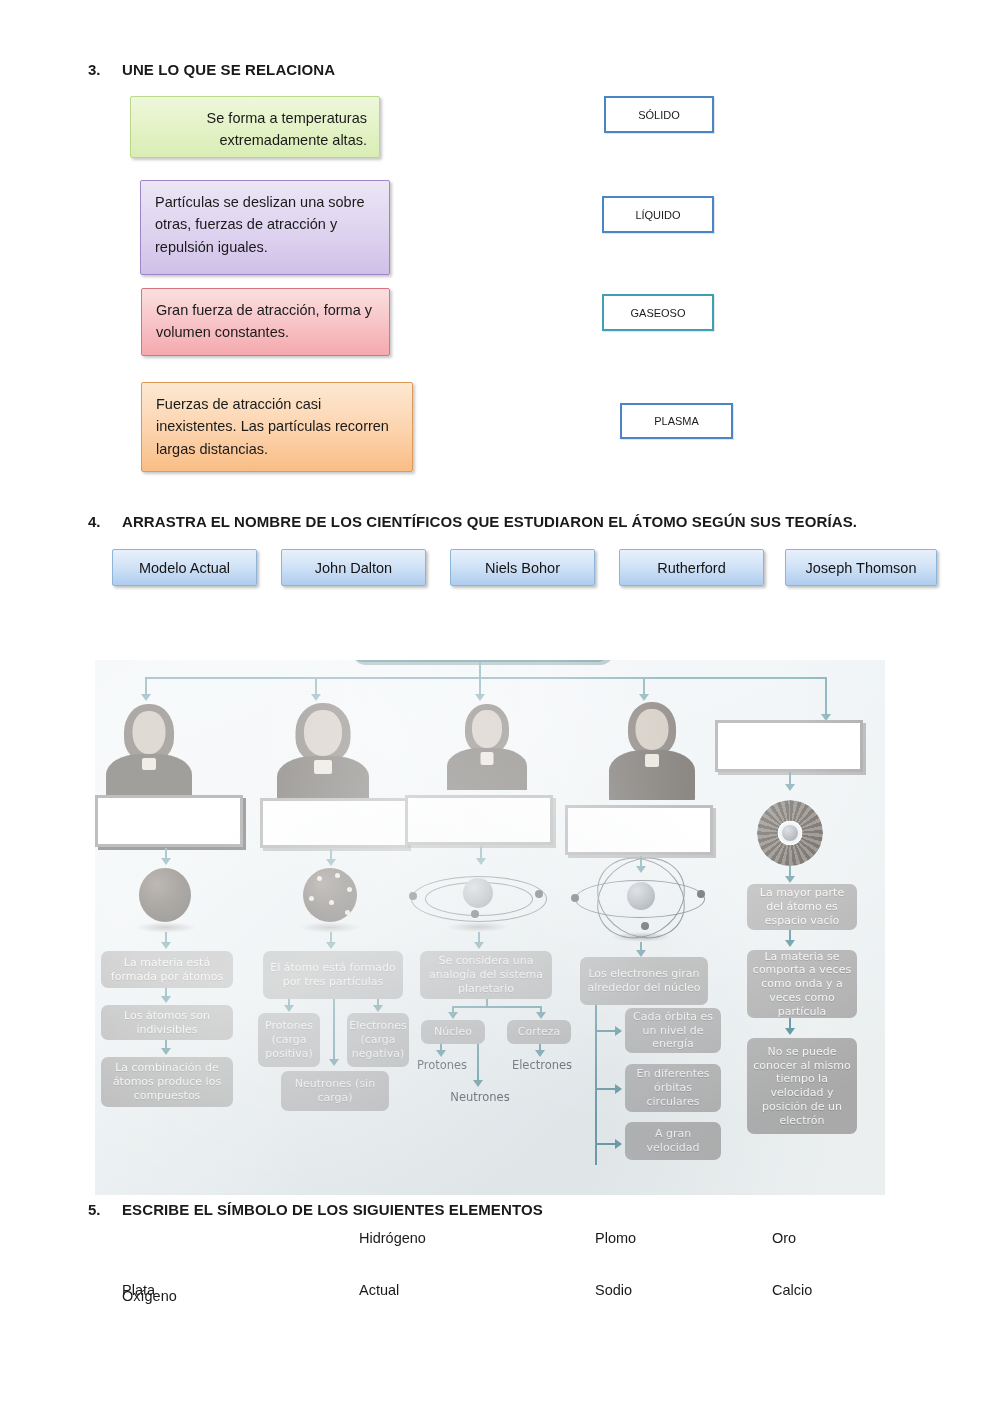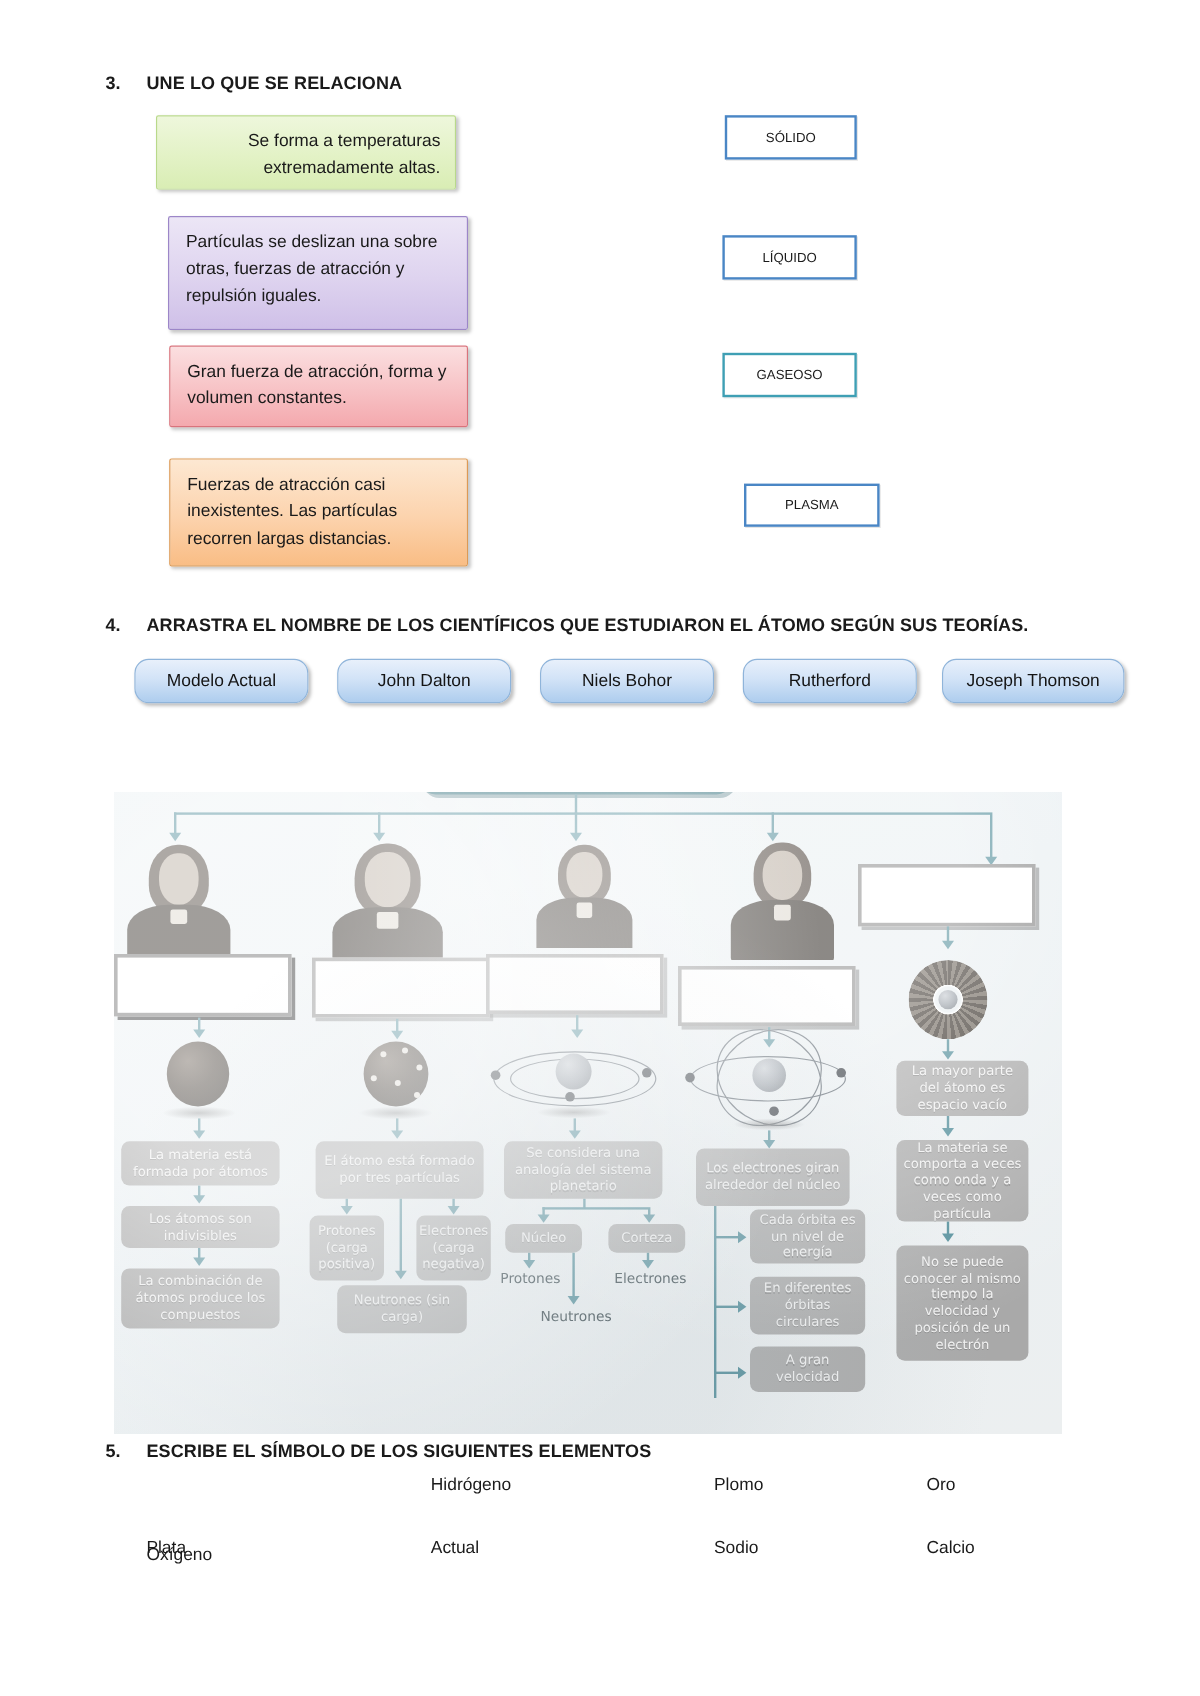--- a/index.html
+++ b/index.html
@@ -50,21 +50,21 @@
   }
   .state-box.teal{border-color:#3f9fb4;}
 
   
   .chip{
     box-sizing:border-box;
     display:flex;align-items:center;justify-content:center;
     font-size:14.5px;color:#141414;
     background:linear-gradient(180deg,#e8f0fb 0%,#d2e3f7 45%,#aecdee 100%);
     border:1px solid #8fb4da;
-    border-radius:12px;
+    border-radius:2px;
     box-shadow:2px 2px 3px rgba(0,0,0,.25);
   }
 
   
   #diagram{
     background:linear-gradient(160deg,#eef3f5 0%,#e9eff2 40%,#eceff0 100%);
     overflow:hidden;
   }
   #diagram::after{ 
     content:"";position:absolute;inset:0;pointer-events:none;
@@ -182,21 +182,21 @@
 
 <div class="abs q-num" style="left:88px;top:61px;">3.</div>
 <div class="abs q-head" style="left:122px;top:61px;">UNE LO QUE SE RELACIONA</div>
 
 <div class="abs concept green" style="left:130px;top:96px;width:250px;height:62px;">Se forma a temperaturas extremadamente altas.</div>
 
 <div class="abs concept purple" style="left:140px;top:180px;width:250px;height:95px;">Partículas se deslizan una sobre otras, fuerzas de atracción y repulsión iguales.</div>
 
 <div class="abs concept pink" style="left:141px;top:288px;width:249px;height:68px;">Gran fuerza de atracción, forma y volumen constantes.</div>
 
-<div class="abs concept orange" style="left:141px;top:382px;width:249px;height:90px;">Fuerzas de atracción casi inexistentes. Las partículas recorren largas distancias.</div>
+<div class="abs concept orange" style="left:141px;top:382px;width:272px;height:90px;">Fuerzas de atracción casi inexistentes. Las partículas recorren largas distancias.</div>
 
 <div class="abs state-box" style="left:604px;top:96px;width:110px;height:37px;">SÓLIDO</div>
 <div class="abs state-box" style="left:602px;top:196px;width:112px;height:37px;">LÍQUIDO</div>
 <div class="abs state-box teal" style="left:602px;top:294px;width:112px;height:37px;">GASEOSO</div>
 <div class="abs state-box" style="left:620px;top:403px;width:113px;height:36px;">PLASMA</div>
 
 <div class="abs q-num" style="left:88px;top:513px;">4.</div>
 <div class="abs q-head" style="left:122px;top:513px;">ARRASTRA EL NOMBRE DE LOS CIENTÍFICOS  QUE ESTUDIARON EL ÁTOMO SEGÚN SUS TEORÍAS.</div>
 
 <div class="abs chip" style="left:112px;top:549px;width:145px;height:37px;">Modelo Actual</div>

